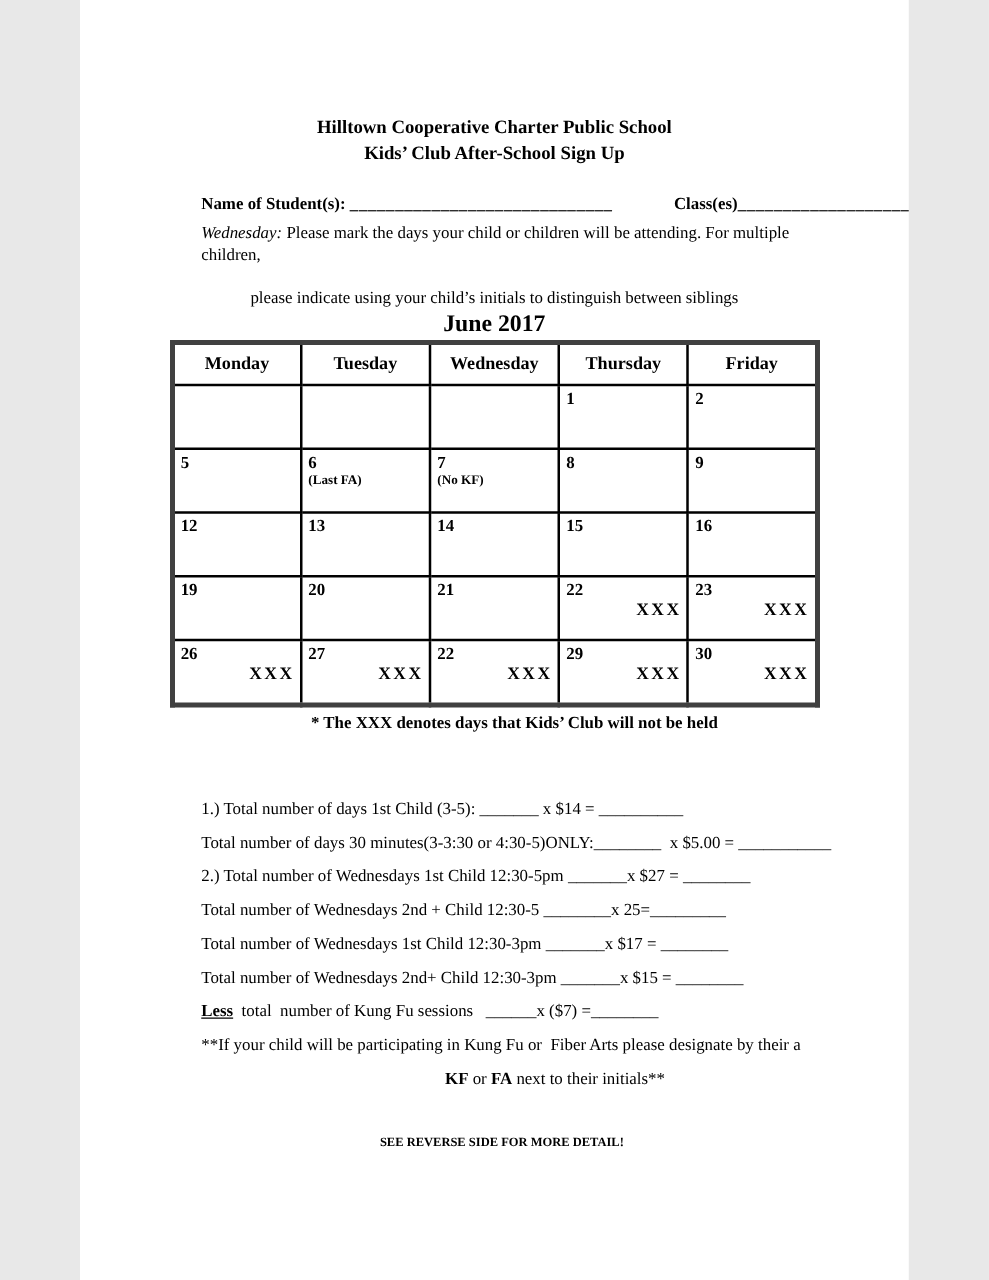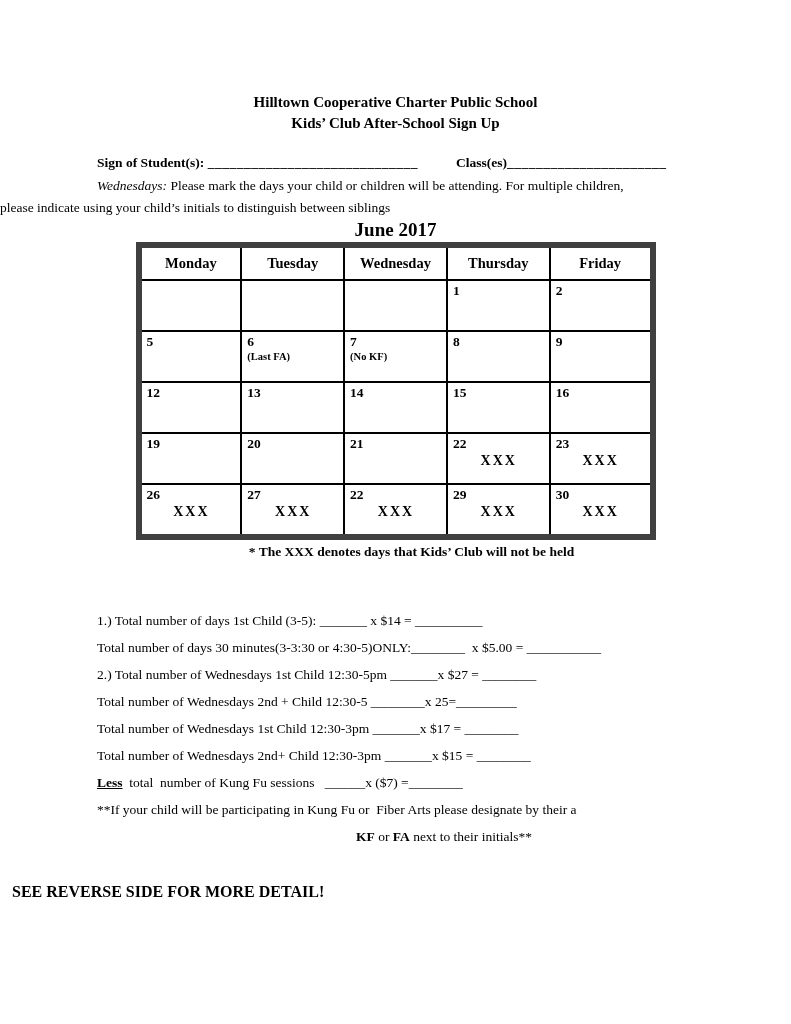--- a/index.html
+++ b/index.html
@@ -1,119 +1,119 @@
 <!DOCTYPE html>
 <html><head>
 <meta charset="utf-8">
 <style>
   html,body { margin:0; padding:0; background:#e8e8e8; }
   .page {
     position: relative;
-    width: 791px;
+    width: 663px;
     height: 1024px;
     margin: 0 auto;
     background: #ffffff;
     font-family: "Liberation Serif", serif;
     color: #000;
     overflow: hidden;
   }
   .title-block { padding-top: 92px; text-align: center; }
   .title-line { font-size: 15px; font-weight: bold; line-height: 21px; }
 
   .student-row {
     margin: 21px 97px 0 97px;
     font-size: 13.5px;
     font-weight: bold;
     white-space: pre;
   }
   .student-row .blank { letter-spacing: 0.5px; text-align: center; }
-  .class-part { margin-left: 38px; }
+  .class-part { margin-left: 49px; }
 
   .directions-line {
     margin: 6px 90px 0 97px;
     font-size: 13.5px;
     line-height: 18px;
   }
   .directions-label { font-style: italic; }
   .directions-line2 {
-    margin-top: 4px;
-    text-align: left;
+    margin-top: 16px;
+    text-align: center;
     font-size: 13.5px;
     line-height: 18px;
   }
   .month-title {
     margin-top: 4px;
     text-align: center;
     font-size: 19px;
     font-weight: bold;
     line-height: 18px;
   }
 
   table.calendar {
     border-collapse: collapse;
     table-layout: fixed;
     width: 520px;
     margin: 3px auto 0 auto;
-    border: 6px solid #404040;
+    border: 4px solid #404040;
     padding-left: 20px;
   }
   table.calendar th {
     border: 2px solid #000;
     height: 31px;
     font-size: 14.5px;
     font-weight: bold;
     text-align: center;
     padding: 0;
   }
   table.calendar td {
     border: 2px solid #000;
     height: 46px;
     vertical-align: top;
     padding: 2px 4px 1px 5px;
   }
   .day-num { font-weight: bold; font-size: 13.5px; line-height: 16px; }
   .cell-note { font-weight: bold; font-size: 10.5px; line-height: 13px; }
-  .cell-xxx { font-weight: bold; font-size: 14px; text-align: center; letter-spacing: 2px; line-height: 17px; }
+  .cell-xxx { font-weight: bold; font-size: 14px; text-align: right; letter-spacing: 2px; line-height: 17px; }
 
   .table-footnote {
     margin-top: 4px;
     text-align: center;
     font-size: 13.5px;
     font-weight: bold;
     margin-left: 32px;
   }
 
   .fees-block { margin: 52px 0 0 97px; font-size: 13.5px; }
   .fees-block p { margin: 0 0 9px 0; line-height: 18px; white-space: pre-wrap; }
   .ind1 { margin-left: 17px; }
   .ind2 { margin-left: 28px; }
   .less-label { font-weight: bold; text-decoration: underline; }
   .bold { font-weight: bold; }
   .kf-line { text-align: center; margin-left: 0 !important; }
   .reverse-note {
     margin-top: 37px;
-    text-align: left;
-    font-size: 16px;
+    text-align: center;
+    font-size: 10px;
     font-weight: bold;
     padding-left: 12px;
   }
 </style>
 </head>
 <body>
 
 <div class="page">
 
   <div class="title-block">
     <div class="title-line">Hilltown Cooperative Charter Public School</div>
     <div class="title-line">Kids’ Club After-School Sign Up</div>
   </div>
 
-  <div class="student-row"><span>Sign of Student(s): </span><span class="blank">_____________________________</span><span class="class-part">Class(es)</span><span class="blank">______________________</span></div>
-
-  <div class="directions-line"><span class="directions-label">Wednesdays:</span><span> Please mark the days your child or children will be attending. For multiple children,</span></div>
+  <div class="student-row"><span>Name of Student(s): </span><span class="blank">_____________________________</span><span class="class-part">Class(es)</span><span class="blank">______________________</span></div>
+
+  <div class="directions-line"><span class="directions-label">Wednesday:</span><span> Please mark the days your child or children will be attending. For multiple children,</span></div>
   <div class="directions-line2">please indicate using your child’s initials to distinguish between siblings</div>
 
   <div class="month-title">June 2017</div>
 
   <table class="calendar">
     <thead>
       <tr>
         <th>Monday</th>
         <th>Tuesday</th>
         <th>Wednesday</th>

